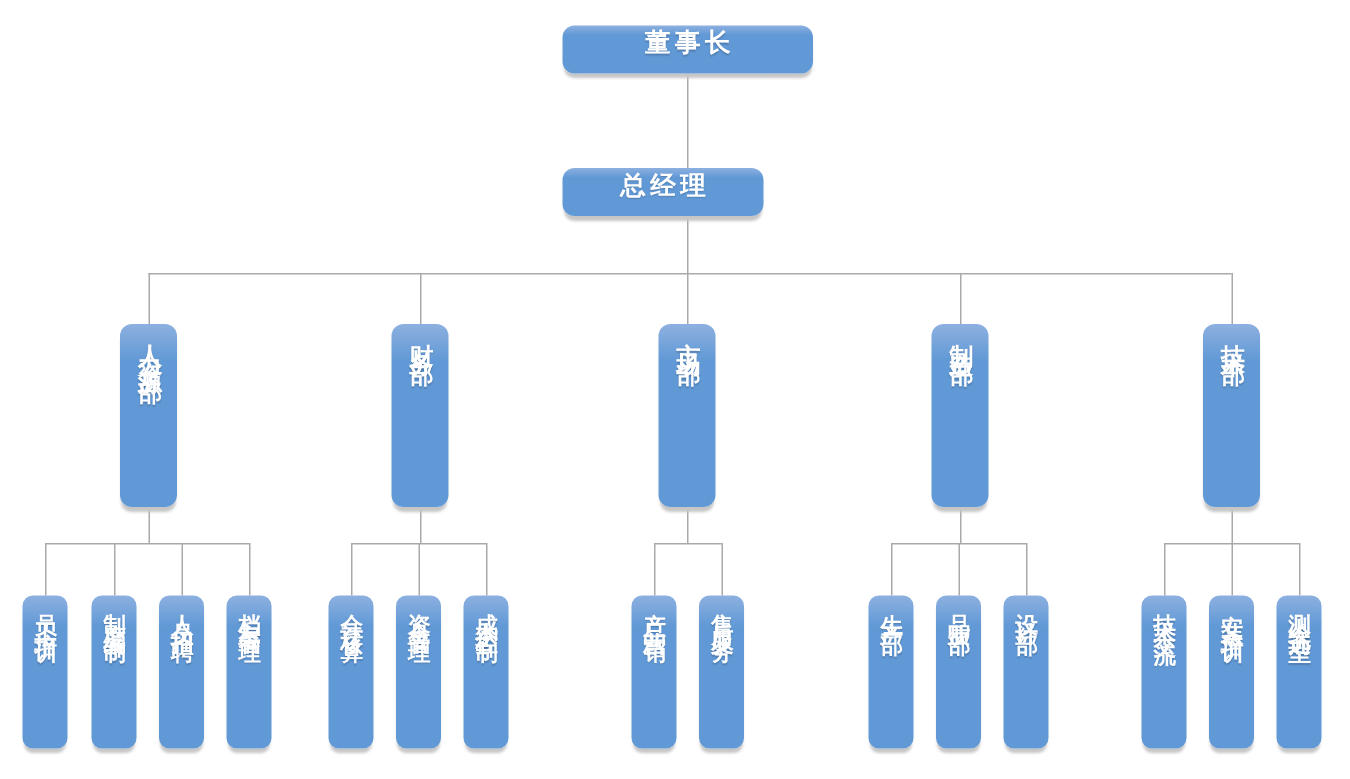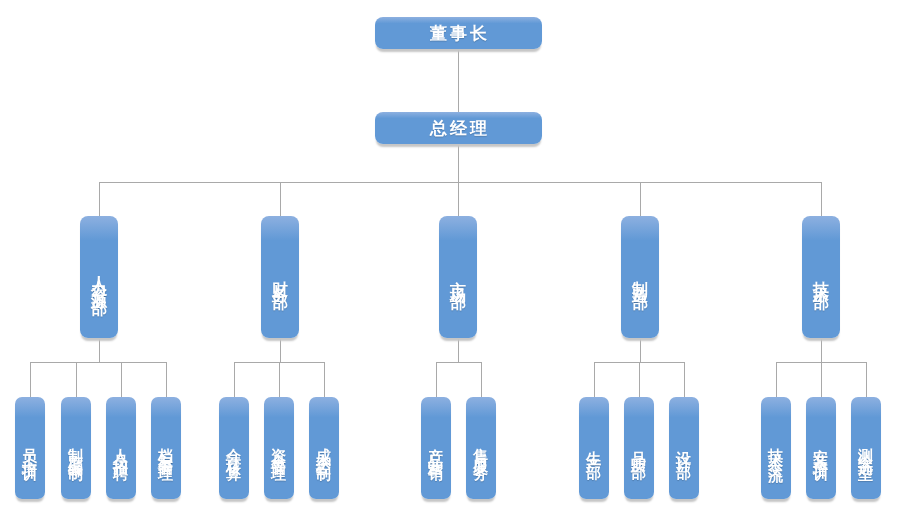--- a/index.html
+++ b/index.html
@@ -7,21 +7,21 @@
     position:relative;width:900px;height:519px;background:#ffffff;
     font-family:"Liberation Sans",sans-serif;overflow:hidden;
   }
   .vline{position:absolute;width:1px;background:#a9a9a9;}
   .hline{position:absolute;height:1px;background:#a9a9a9;}
   .node{
     position:absolute;
     background:linear-gradient(180deg,#8db0e0 0%,#6199d6 20%);
     border-radius:8px;
     box-shadow:0 4px 2px -1px #c6c6c6;
-    display:flex;align-items:center;justify-content:center;
+    display:flex;align-items:flex-start;justify-content:center;
     color:#ffffff;font-weight:700;
   }
   .node.sub{border-radius:7px;}
   .htext{
     font-size:17px;letter-spacing:3px;text-indent:3px;
     text-shadow:0 1px 1px rgba(0,0,0,0.18);white-space:nowrap;
   }
   .vtext{
     writing-mode:vertical-rl;text-orientation:upright;
     font-size:16px;letter-spacing:6px;
@@ -68,21 +68,21 @@
   <div class="vline" style="left:594px;top:362px;height:35px"></div>
   <div class="vline" style="left:639px;top:362px;height:35px"></div>
   <div class="vline" style="left:684px;top:362px;height:35px"></div>
   <div class="vline" style="left:776px;top:362px;height:35px"></div>
   <div class="vline" style="left:821px;top:362px;height:35px"></div>
   <div class="vline" style="left:866px;top:362px;height:35px"></div>
 
   <div class="node" style="left:375px;top:17px;width:167px;height:32px">
     <span class="htext">董事长</span>
   </div>
-  <div class="node" style="left:375px;top:112px;width:167px;height:32px">
+  <div class="node" style="left:375px;top:112px;width:134px;height:32px">
     <span class="htext">总经理</span>
   </div>
 
   <div class="node" style="left:80px;top:216px;width:38px;height:122px">
     <span class="vtext">人力资源部</span>
   </div>
   <div class="node" style="left:261px;top:216px;width:38px;height:122px">
     <span class="vtext">财务部</span>
   </div>
   <div class="node" style="left:439px;top:216px;width:38px;height:122px">

